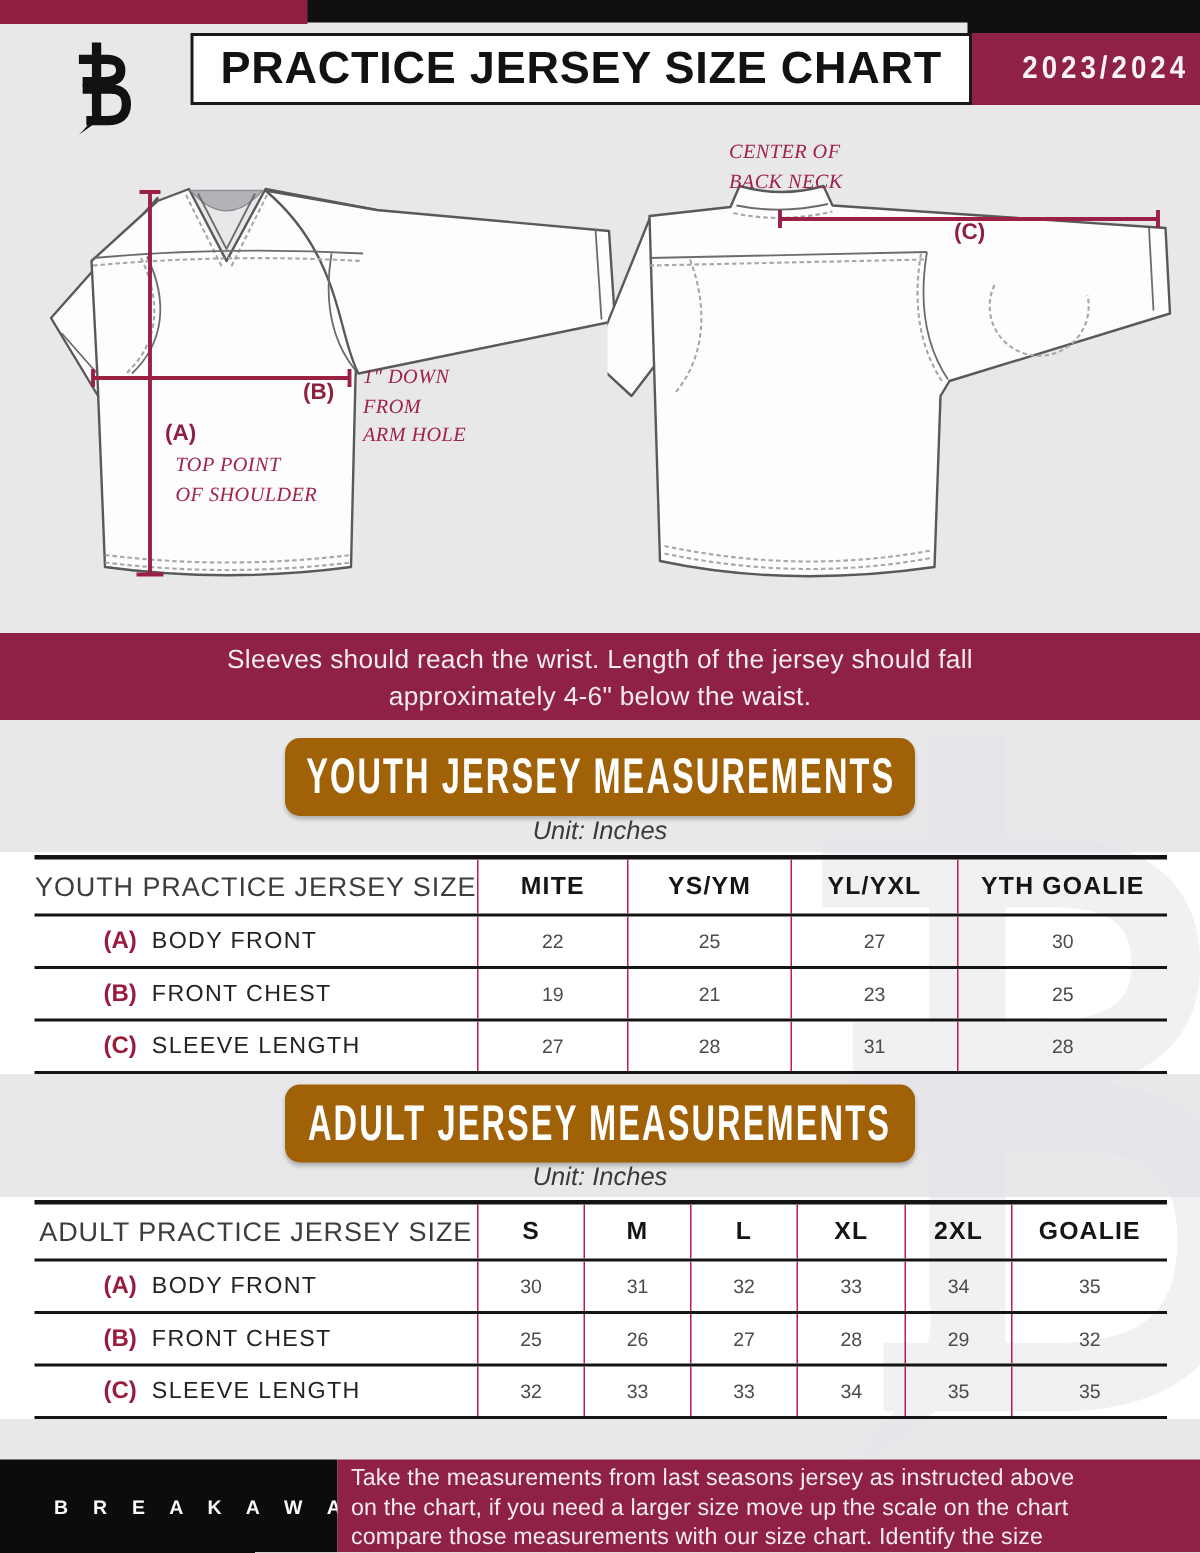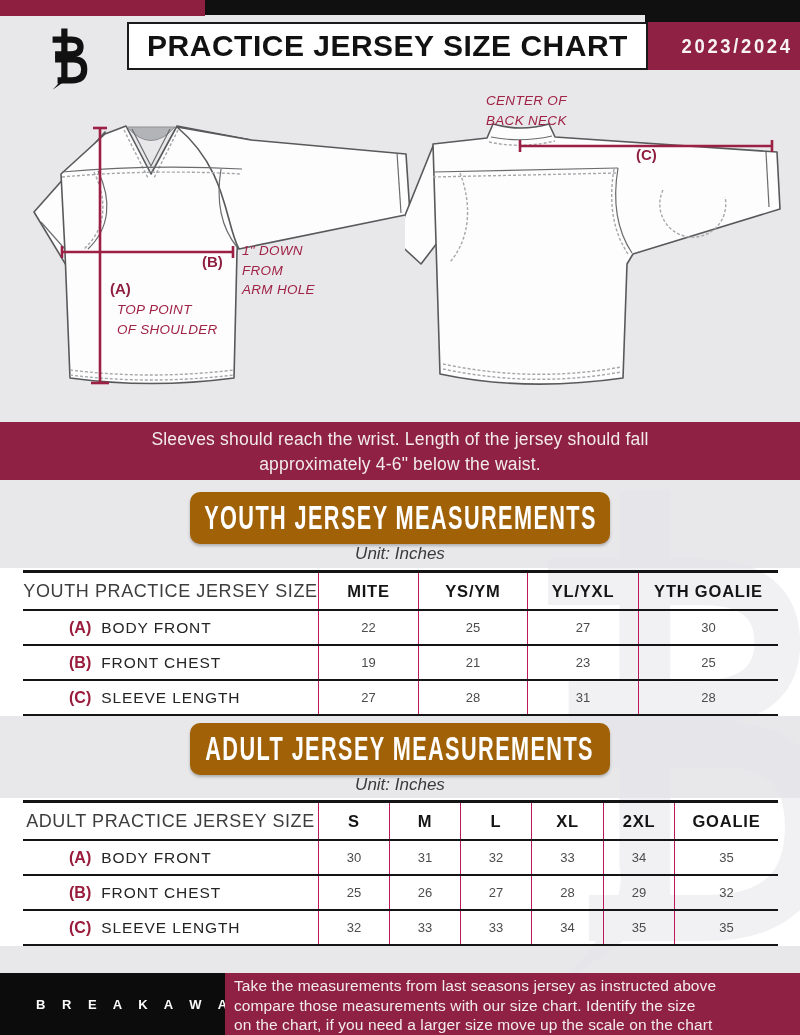--- a/index.html
+++ b/index.html
@@ -47,21 +47,21 @@
   .cell+.cell{border-left:1px solid #be185d;}
   .cell.hlabel{color:#3D3D3D;font-size:18px;letter-spacing:.6px;}
   .cell.hsize{color:#151515;font-size:16.5px;font-weight:700;letter-spacing:.8px;}
   .cell.rlabel{justify-content:flex-start;padding-left:46px;gap:10px;}
   .rkey{color:#9A1C3C;font-weight:700;font-size:16px;}
   .rname{color:#242424;font-size:15.5px;font-weight:500;letter-spacing:.9px;text-align:right;}
   .cell.val{color:#4C4C4C;font-size:13px;}
 
   
   .akey{color:#8E1F3F;font-weight:700;font-size:15px;}
-  .anno{color:#A02346;font-style:italic;font-size:13.5px;font-weight:500;line-height:19.5px;letter-spacing:.3px;}
+  .anno{color:#A02346;font-style:italic;font-size:13.5px;font-weight:500;line-height:19.5px;letter-spacing:.3px;font-family:Liberation Serif, serif;}
 
   
   .footer-black{left:0;top:973px;width:225px;height:62px;background:#0C0C0C;display:flex;align-items:center;}
   .footer-maroon{left:225px;top:973px;width:575px;height:62px;background:#8E2144;}
   .brand{color:#FAFAFA;font-size:13px;font-weight:600;letter-spacing:6.5px;margin-left:10px;white-space:nowrap;}
   .foot-text{position:absolute;left:9px;top:3px;}
   .foot-text div{color:#F3EAEE;font-size:15.5px;line-height:19.5px;letter-spacing:.1px;white-space:nowrap;}
 
   svg .outline{fill:#FDFDFE;stroke:#58595B;stroke-width:1.6;stroke-linejoin:round;}
   svg .seam{fill:none;stroke:#6A6B6D;stroke-width:1.2;}
@@ -291,18 +291,18 @@
         <path d="M30,22 H60 Q75,22 75,34 Q75,46 58,46 H34"></path>
         <path d="M34,54 H64 Q81,54 81,70 Q81,88 61,88 H38"></path>
       </g>
       <path fill="#C7C7CB" d="M44,4 L54,4 L54,86 L30,103 Q46,88 44,78 Z"></path>
     </svg>
     <span class="brand">B R E A K A W A Y</span>
   </div>
   <div class="abs footer-maroon">
     <div class="foot-text">
       <div>Take the measurements from last seasons jersey as instructed above</div>
+      <div>on the chart, if you need a larger size move up the scale on the chart</div>
       <div>compare those measurements  with our size chart. Identify the size</div>
-      <div>on the chart, if you need a larger size move up the scale on the chart</div>
     </div>
   </div>
 
 </div>
 
 </body></html>

